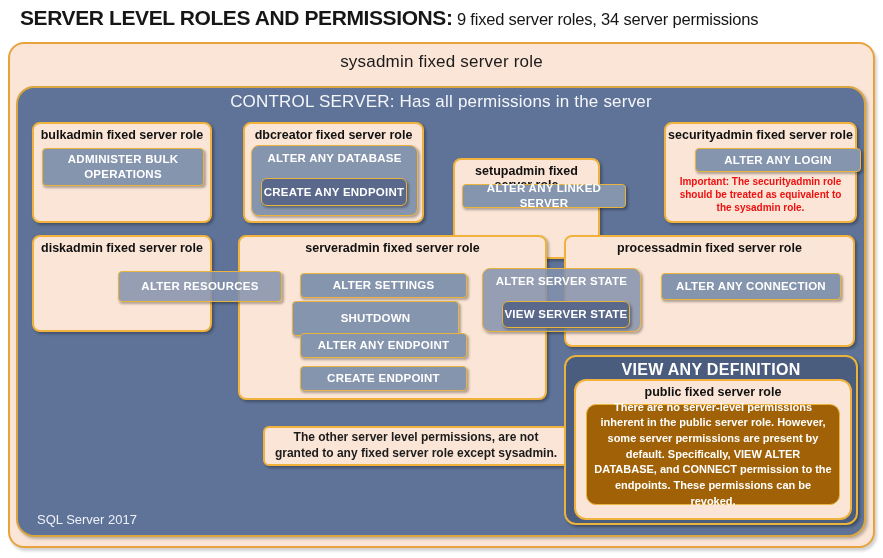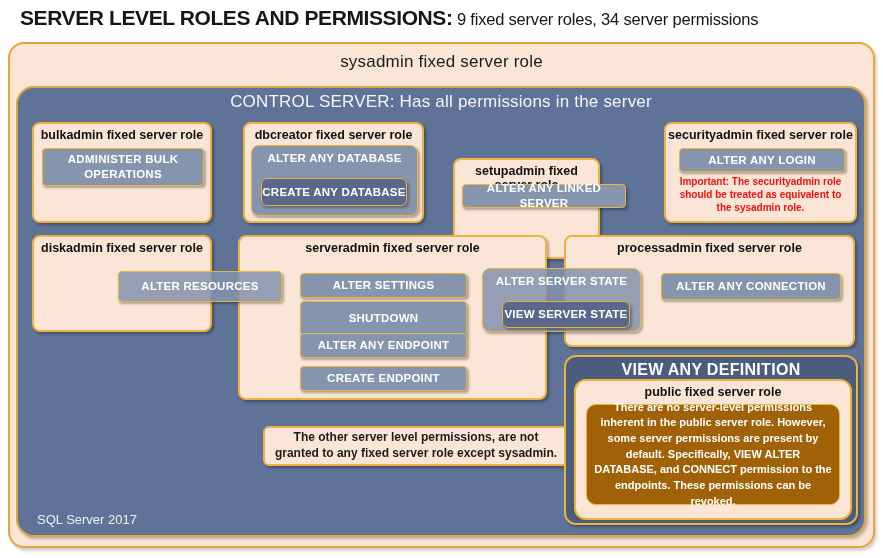--- a/index.html
+++ b/index.html
@@ -102,42 +102,42 @@
   <div class="abs rolebox" style="left:32px; top:122px; width:180px; height:101px;">
     <div class="role-title">bulkadmin fixed server role</div>
     <div class="btn" style="left:8px; top:24px; width:162px; height:38px;">ADMINISTER BULK OPERATIONS</div>
   </div>
 
   <div class="abs rolebox" style="left:243px; top:122px; width:181px; height:101px;">
     <div class="role-title">dbcreator fixed server role</div>
     <div class="btn container" style="left:6px; top:21px; width:167px; height:71px;">
       <span>ALTER ANY DATABASE</span>
     </div>
-    <div class="btn dark" style="left:16px; top:54px; width:146px; height:28px; z-index:2;">CREATE ANY DATABASE</div>
+    <div class="btn dark" style="left:16px; top:54px; width:146px; height:28px; z-index:2;">CREATE ANY ENDPOINT</div>
   </div>
 
   <div class="abs rolebox" style="left:453px; top:122px; width:147px; height:101px;margin-top:36px;">
     <div class="role-title">setupadmin fixed server role</div>
     <div class="btn" style="left:7px; top:24px; width:164px; height:24px;">ALTER ANY LINKED SERVER</div>
   </div>
 
   <div class="abs rolebox" style="left:664px; top:122px; width:193px; height:101px;">
     <div class="role-title">securityadmin fixed server role</div>
-    <div class="btn" style="left:13px; top:24px; width:166px; height:24px;">ALTER ANY LOGIN</div>
+    <div class="btn" style="left:29px; top:24px; width:166px; height:24px;">ALTER ANY LOGIN</div>
     <div class="warning">Important: The securityadmin role should be treated as equivalent to the sysadmin role.</div>
   </div>
 
   <div class="abs rolebox" style="left:32px; top:235px; width:180px; height:97px;">
     <div class="role-title">diskadmin fixed server role</div>
   </div>
 
   <div class="abs rolebox" style="left:238px; top:235px; width:309px; height:165px;">
     <div class="role-title">serveradmin fixed server role</div>
     <div class="btn" style="left:60px; top:36px; width:167px; height:25px;">ALTER SETTINGS</div>
-    <div class="btn" style="left:60px; top:64px; width:167px; height:35px;">SHUTDOWN</div>
+    <div class="btn" style="left:52px; top:64px; width:167px; height:35px;">SHUTDOWN</div>
     <div class="btn" style="left:60px; top:96px; width:167px; height:25px;">ALTER ANY ENDPOINT</div>
     <div class="btn" style="left:60px; top:129px; width:167px; height:25px;">CREATE ENDPOINT</div>
   </div>
 
   <div class="abs rolebox" style="left:564px; top:235px; width:291px; height:112px;">
     <div class="role-title">processadmin fixed server role</div>
     <div class="btn" style="left:95px; top:36px; width:180px; height:27px;">ALTER ANY CONNECTION</div>
   </div>
 
   <div class="abs btn bridge" style="left:118px; top:271px; width:164px; height:31px;">ALTER RESOURCES</div>

